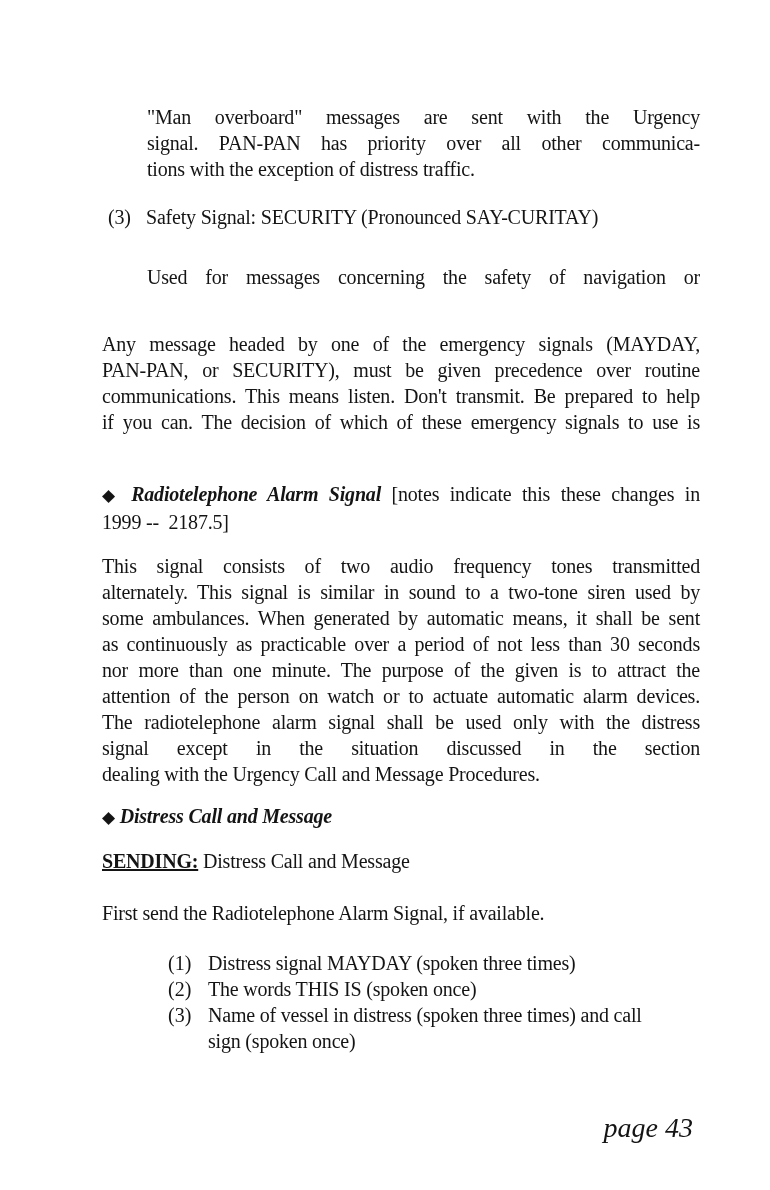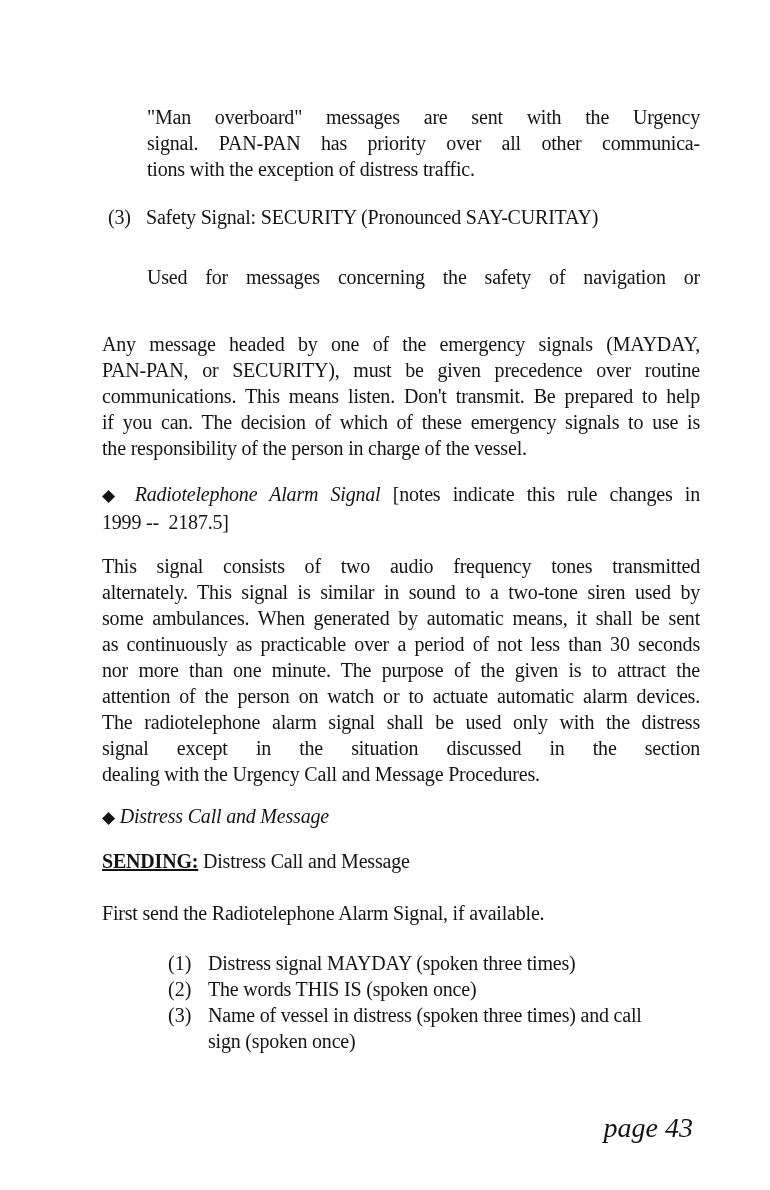--- a/index.html
+++ b/index.html
@@ -39,21 +39,21 @@
   .plain {
     text-align: right;
     text-align-last: left;
     letter-spacing: -0.2px;
   }
   .num {
     display: inline-block;
     width: 38px;
   }
   .bi {
-    font-weight: normal;
+    font-weight: bold;
     font-style: italic;
   }
   .b {
     font-weight: bold;
     text-decoration: underline;
   }
   .bullet {
     font-size: 0.85em;
   }
   .prewrap {
@@ -100,28 +100,27 @@
 
   <section class="block indent" style="top:264px">
     <div class="line">Used for messages concerning the safety of navigation or</div>
   </section>
 
   <section class="block" style="top:331px">
     <div class="line">Any message headed by one of the emergency signals (MAYDAY,</div>
     <div class="line">PAN-PAN, or SECURITY), must be given precedence over routine</div>
     <div class="line">communications. This means listen. Don't transmit. Be prepared to help</div>
     <div class="line">if you can. The decision of which of these emergency signals to use is</div>
-    <div class="line last">the responsibility of the person in charge of the vessel.</div>
   </section>
 
   <section class="block" style="top:481px">
     <div class="line">
       <span class="bullet">◆</span>
       <span class="bi">Radiotelephone Alarm Signal</span>
-      <span>[notes indicate this rule changes in</span>
+      <span>[notes indicate this these changes in</span>
     </div>
     <div class="line last prewrap">1999 --  2187.5]</div>
   </section>
 
   <section class="block" style="top:553px">
     <div class="line">This signal consists of two audio frequency tones transmitted</div>
     <div class="line">alternately. This signal is similar in sound to a two-tone siren used by</div>
     <div class="line">some ambulances. When generated by automatic means, it shall be sent</div>
     <div class="line">as continuously as practicable over a period of not less than 30 seconds</div>
     <div class="line">nor more than one minute. The purpose of the given is to attract the</div>

